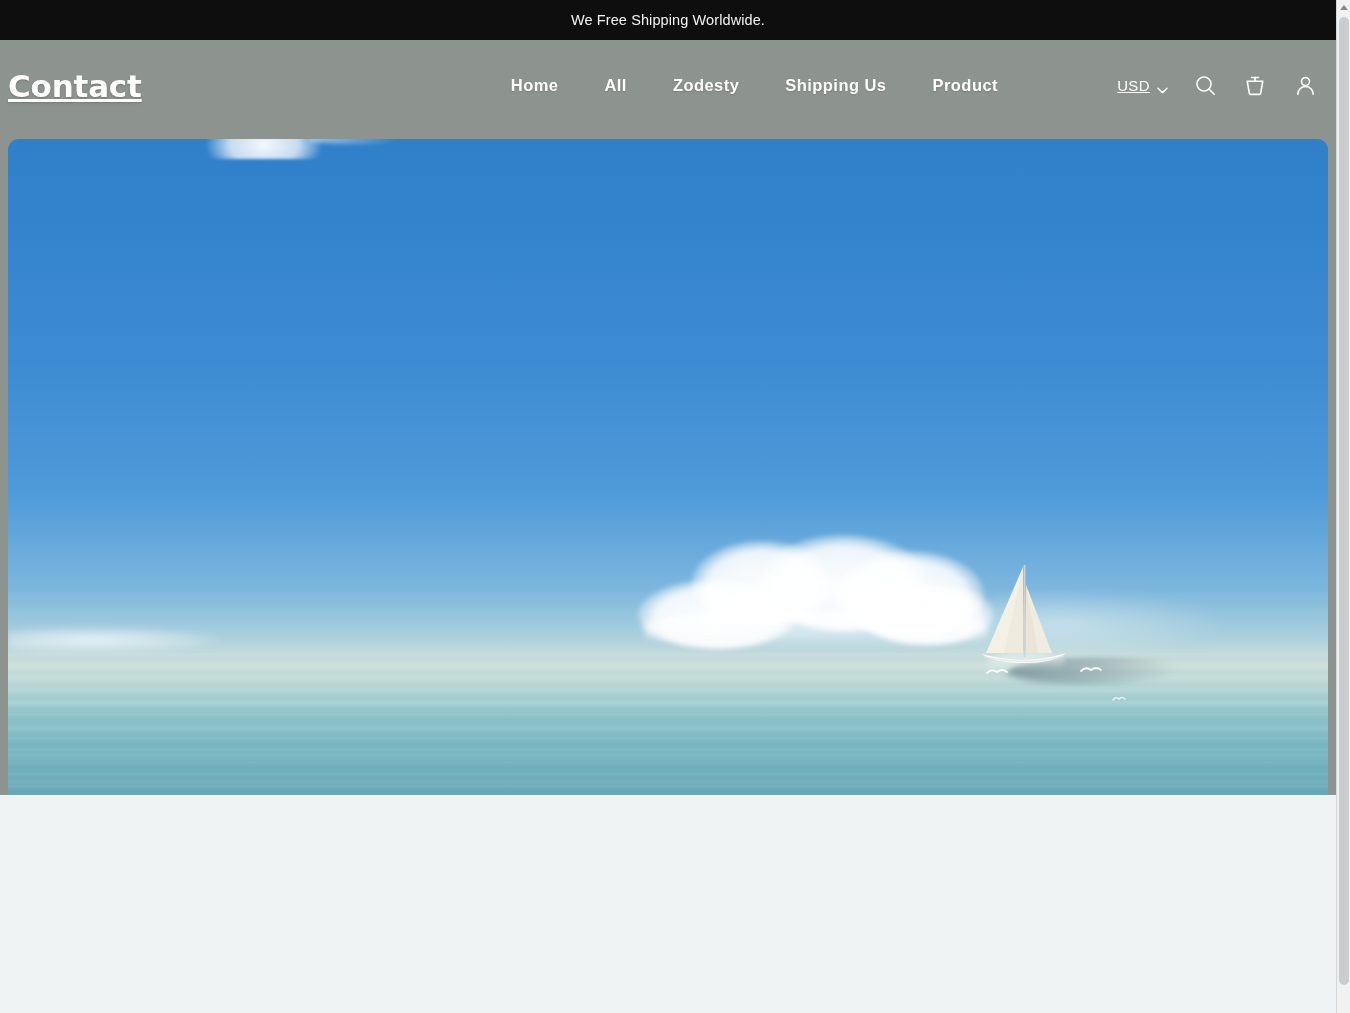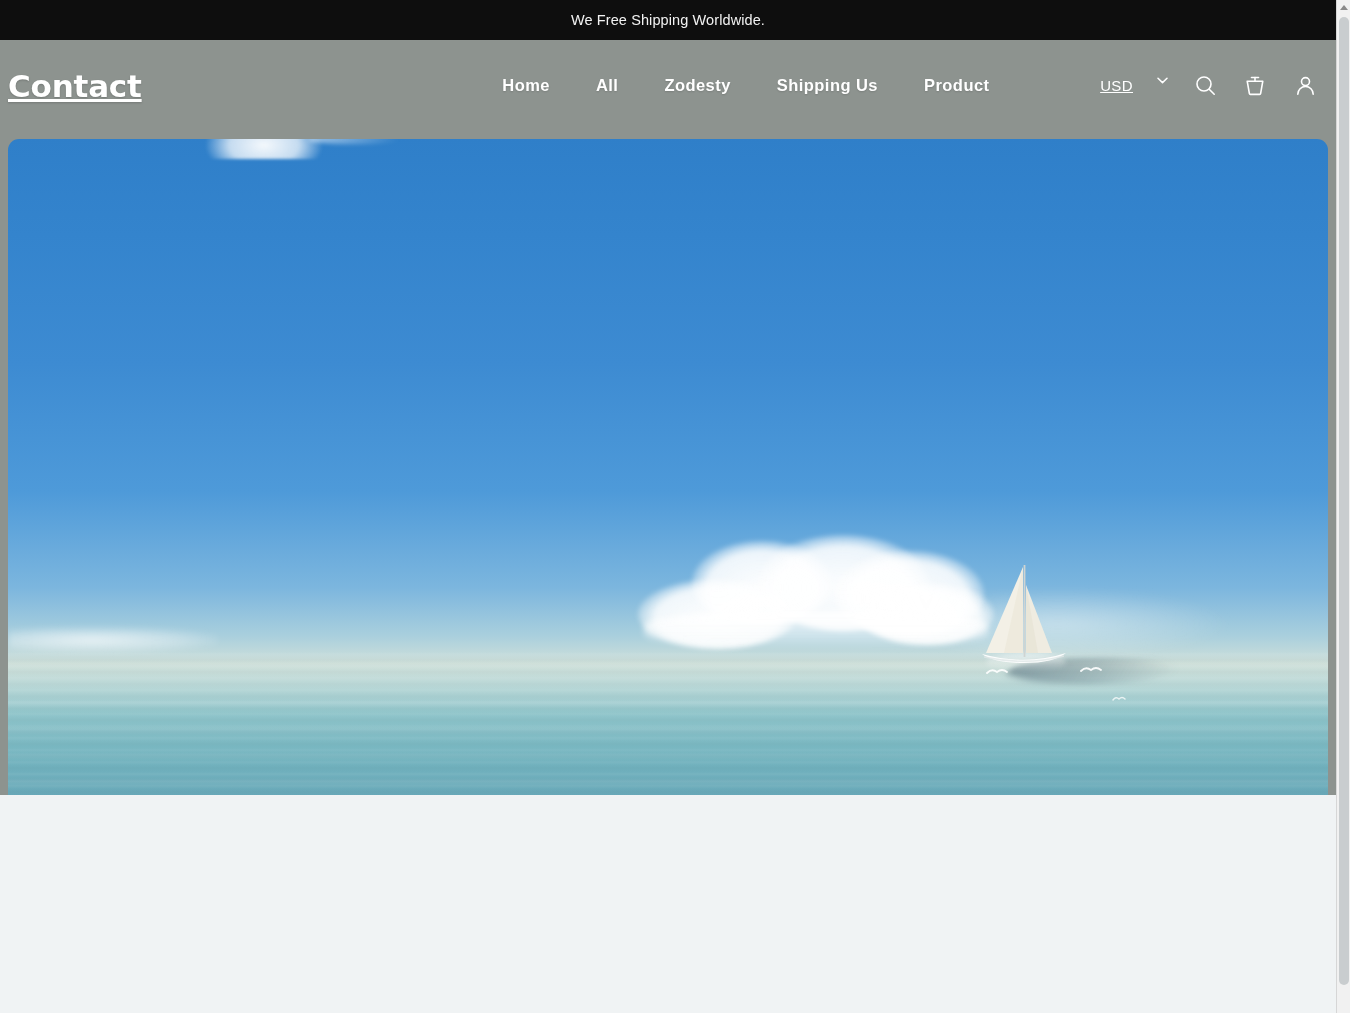--- a/index.html
+++ b/index.html
@@ -93,22 +93,22 @@
 
   .header-actions {
     flex: 0 0 auto;
     display: flex;
     align-items: center;
     gap: 24px;
     margin-left: auto;
   }
   .currency-selector {
     display: flex;
-    align-items: flex-start;
-    gap: 24px;
+    align-items: flex-end;
+    gap: 7px;
     color: #ffffff;
     font-size: 15px;
     letter-spacing: .4px;
     text-decoration: underline;
   }
   .currency-selector .chev { display: block; }
   .icon-btn {
     width: 26px; height: 26px;
     display: flex; align-items: center; justify-content: center;
     color: #ffffff;

